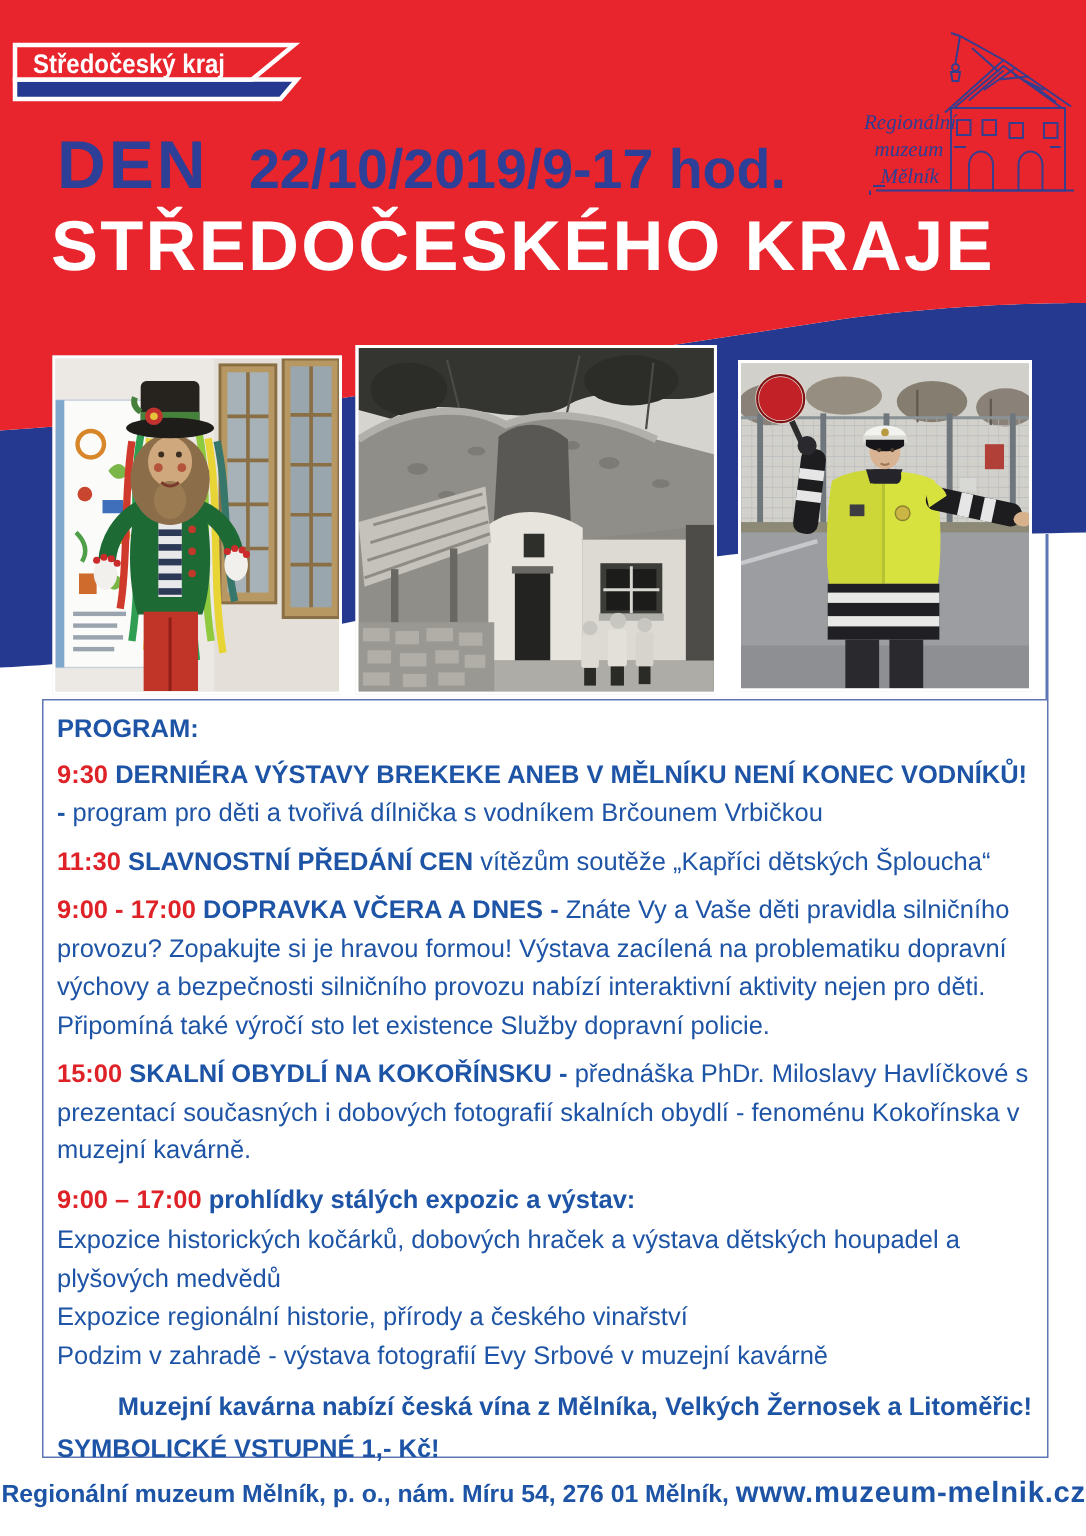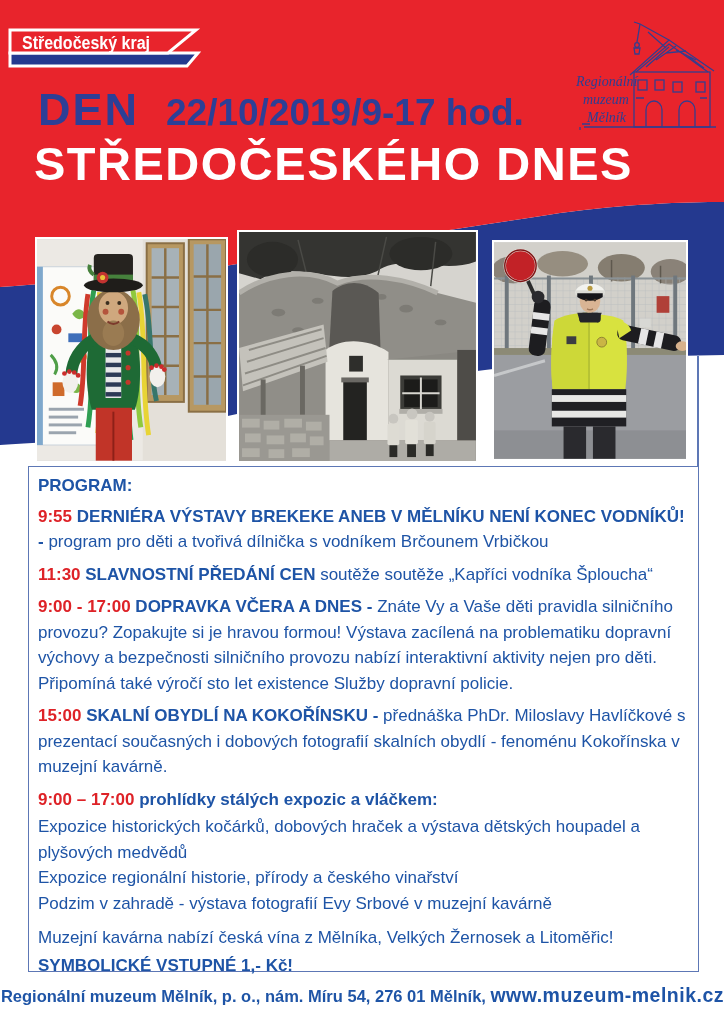--- a/index.html
+++ b/index.html
@@ -14,21 +14,21 @@
   
   .photo{border:2px solid #fff;box-sizing:border-box;background:#ddd;}
   
   .program-box{left:28px;top:466px;width:671px;height:506px;border:1.5px solid #5d77b5;
                box-sizing:border-box;padding:4px 10px 12px 9px;background:transparent;}
   .program-box p{margin:0 0 7px 0;font-size:17px;line-height:25.5px;color:#1e54a6;}
   .p-head{font-size:19px;font-weight:bold;color:#de2227;margin:2px 0 5px 0 !important;}
   .t{color:#de2227;font-weight:bold;}
   .b{font-weight:bold;}
   .list p{margin:0 !important;}
-  .cafe{color:#de2227;font-weight:normal;font-size:18px;margin-top:9px !important;margin-bottom:2px !important;}
+  .cafe{color:#de2227;font-weight:bold;font-size:18px;margin-top:9px !important;margin-bottom:2px !important;text-align:right;}
   .admission{font-weight:bold;font-size:18px;margin:0 !important;}
   
   .footer{left:0;top:984px;width:724px;text-align:right;color:#1e54a6;white-space:nowrap;}
   .footer .addr{font-size:16.5px;font-weight:bold;}
   .footer .web{font-size:19.5px;font-weight:bold;letter-spacing:0.5px;}
   .vline{background:#5d77b5;}
 </style>
 </head>
 <body>
 
@@ -72,21 +72,21 @@
     </g>
     <g fill="#2b3f94" font-family="'Liberation Serif',serif" font-style="italic" font-size="14">
       <text x="0" y="66">Regionální</text>
       <text x="7" y="84">muzeum</text>
       <text x="11" y="102">Mělník</text>
     </g>
   </svg>
 
   <div class="abs title-den">DEN</div>
   <div class="abs title-date">22/10/2019/9-17 hod.</div>
-  <div class="abs title-main">STŘEDOČESKÉHO DNES</div>
+  <div class="abs title-main">STŘEDOČESKÉHO KRAJE</div>
 
   <svg class="abs photo" style="left:35px;top:237px" width="193" height="226" viewBox="0 0 193 226">
     <rect width="193" height="226" fill="#ece9e4"></rect>
     <rect x="108" y="0" width="85" height="226" fill="#e4e0d9"></rect>
     <rect x="112" y="4" width="38" height="162" fill="#b79862" stroke="#8a6f45" stroke-width="2"></rect>
     <rect x="117" y="9" width="28" height="150" fill="#a7b2b8"></rect>
     <path d="M131,9 V159 M117,39 H145 M117,69 H145 M117,99 H145 M117,129 H145" stroke="#8a6f45" stroke-width="2.5"></path>
     <rect x="155" y="0" width="38" height="176" fill="#b79862" stroke="#8a6f45" stroke-width="2"></rect>
     <rect x="160" y="5" width="28" height="164" fill="#9aa6ad"></rect>
     <path d="M174,5 V169 M160,38 H188 M160,72 H188 M160,106 H188 M160,140 H188" stroke="#8a6f45" stroke-width="2.5"></path>
@@ -295,29 +295,29 @@
     <circle cx="94" cy="59" r="1.4" fill="#4a3a2c"></circle>
       <circle cx="103" cy="59" r="1.4" fill="#4a3a2c"></circle>
     <path d="M95,68 q3,2 6,0" stroke="#a07858" stroke-width="1.5" fill="none"></path>
   </svg>
 
   <div class="abs vline" style="left:697px;top:356px;width:2px;height:110px"></div>
 
   <div class="abs program-box">
     <p class="p-head">PROGRAM:</p>
 
-    <p><span class="t">9:55</span> <span class="b">DERNIÉRA VÝSTAVY BREKEKE ANEB V MĚLNÍKU NENÍ KONEC VODNÍKŮ! -</span><span> program pro děti a tvořivá dílnička s vodníkem Brčounem Vrbičkou</span></p>
-
-    <p><span class="t">11:30</span> <span class="b">SLAVNOSTNÍ PŘEDÁNÍ CEN</span><span> soutěže soutěže „Kapříci vodníka Šploucha“</span></p>
+    <p><span class="t">9:30</span> <span class="b">DERNIÉRA VÝSTAVY BREKEKE ANEB V MĚLNÍKU NENÍ KONEC VODNÍKŮ! -</span><span> program pro děti a tvořivá dílnička s vodníkem Brčounem Vrbičkou</span></p>
+
+    <p><span class="t">11:30</span> <span class="b">SLAVNOSTNÍ PŘEDÁNÍ CEN</span><span> vítězům soutěže „Kapříci dětských Šploucha“</span></p>
 
     <p><span class="t">9:00 - 17:00</span> <span class="b">DOPRAVKA VČERA A DNES -</span><span> Znáte Vy a Vaše děti pravidla silničního provozu? Zopakujte si je hravou formou! Výstava zacílená na problematiku dopravní výchovy a bezpečnosti silničního provozu nabízí interaktivní aktivity nejen pro děti. Připomíná také výročí sto let existence Služby dopravní policie.</span></p>
 
     <p><span class="t">15:00</span> <span class="b">SKALNÍ OBYDLÍ NA KOKOŘÍNSKU -</span><span> přednáška PhDr. Miloslavy Havlíčkové s prezentací současných i dobových fotografií skalních obydlí - fenoménu Kokořínska v muzejní kavárně.</span></p>
 
-    <p style="margin-bottom:2px"><span class="t">9:00 – 17:00</span> <span class="b">prohlídky stálých expozic a vláčkem:</span></p>
+    <p style="margin-bottom:2px"><span class="t">9:00 – 17:00</span> <span class="b">prohlídky stálých expozic a výstav:</span></p>
 
     <div class="list">
       <p>Expozice historických kočárků, dobových hraček a výstava dětských houpadel a plyšových medvědů</p>
       <p>Expozice regionální historie, přírody a českého vinařství</p>
       <p>Podzim v zahradě - výstava fotografií Evy Srbové v muzejní kavárně</p>
     </div>
 
     <p class="cafe">Muzejní kavárna nabízí česká vína z Mělníka, Velkých Žernosek a Litoměřic!</p>
     <p class="admission">SYMBOLICKÉ VSTUPNÉ 1,- Kč!</p>
   </div>

